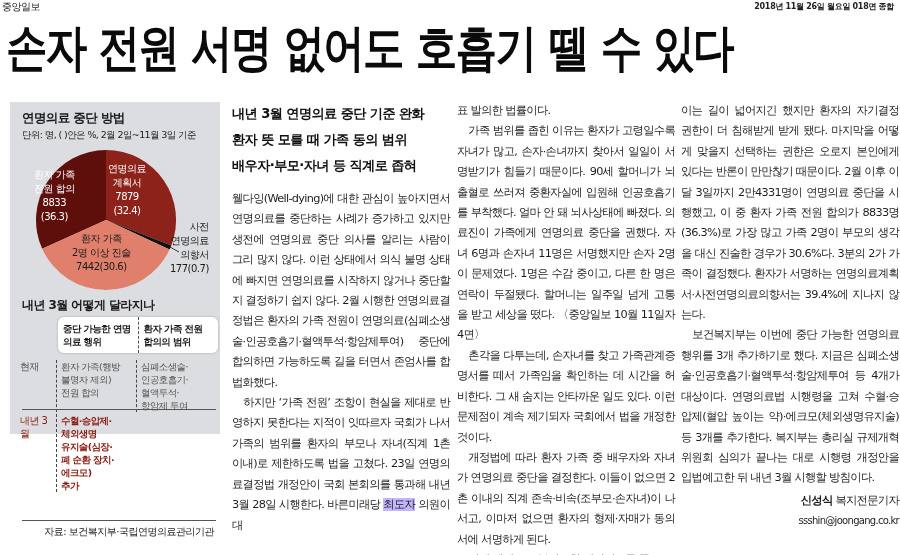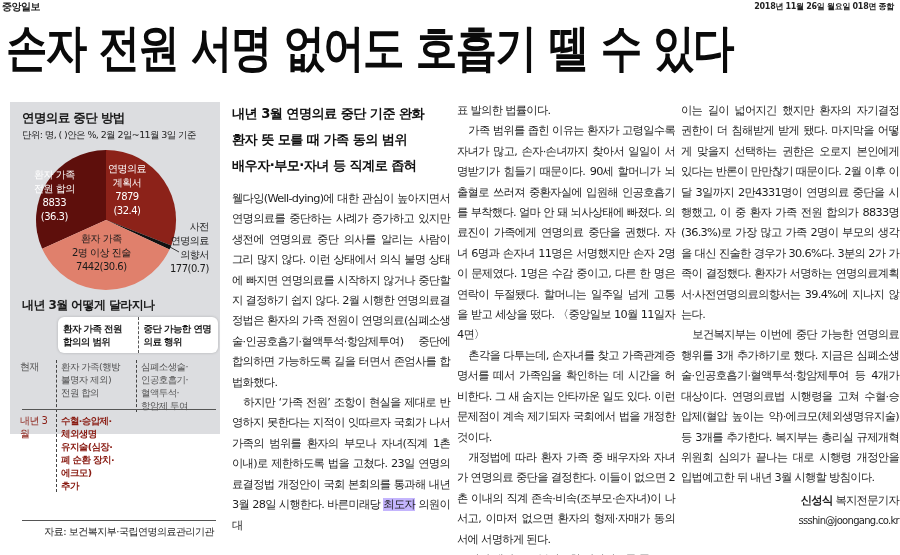--- a/index.html
+++ b/index.html
@@ -1,20 +1,20 @@
 <!DOCTYPE html>
 <html><head>
 <meta charset="utf-8">
 <style>
   * { margin: 0; padding: 0; box-sizing: border-box; }
   html, body { width: 900px; height: 555px; overflow: hidden; background: #ffffff; }
   body { font-family: "DejaVu Sans", "Liberation Sans", sans-serif; color: #1a1a1a; position: relative; }
 
   .masthead { position: absolute; top: 0; left: 0; width: 900px; height: 14px; }
-  .logo { position: absolute; left: 2px; top: 0; font-size: 10px; font-weight: bold; letter-spacing: -0.5px; color: #222; }
+  .logo { position: absolute; left: 2px; top: 0; font-size: 10px; font-weight: normal; letter-spacing: -0.5px; color: #222; }
   .dateline { position: absolute; right: 6px; top: 1px; font-size: 8px; font-weight: bold; color: #222; letter-spacing: -0.3px; }
 
   .headline { position: absolute; top: 16px; left: 6px; width: 890px; font-size: 50px; font-weight: 900; line-height: 64px; letter-spacing: -2px; color: #0a0a0a; transform: scaleX(0.83); transform-origin: left top; white-space: nowrap; }
 
   
   .info { position: absolute; left: 10px; top: 102px; width: 210px; height: 332px; background: #dcdde0; }
   .info-title { position: absolute; left: 12px; top: 8px; font-size: 12.5px; font-weight: bold; color: #1a1a1a; letter-spacing: -0.6px; }
   .info-unit { position: absolute; left: 12px; top: 27px; font-size: 9.5px; color: #222; letter-spacing: -0.6px; white-space: nowrap; }
   .pie { position: absolute; left: 1px; top: 46px; }
   .pie-label { position: absolute; text-align: center; font-size: 10px; line-height: 14px; letter-spacing: -0.5px; white-space: nowrap; }
@@ -90,22 +90,22 @@
   <div class="pie-label dark" style="left:160px; top:118px; text-align:right;">
     <div>사전</div>
     <div>연명의료</div>
     <div>의향서</div>
     <div>177(0.7)</div>
   </div>
 
   <div class="sub-title">내년 3월 어떻게 달라지나</div>
 
   <div class="tbl-head">
+    <div>중단 가능한 연명의료 행위</div>
     <div>환자 가족 전원 합의의 범위</div>
-    <div>중단 가능한 연명의료 행위</div>
   </div>
 
   <div class="row now">
     <div class="rlabel">현재</div>
     <div class="c1">
       <div>환자 가족(행방</div>
       <div>불명자 제외)</div>
       <div>전원 합의</div>
     </div>
     <div class="c2">

